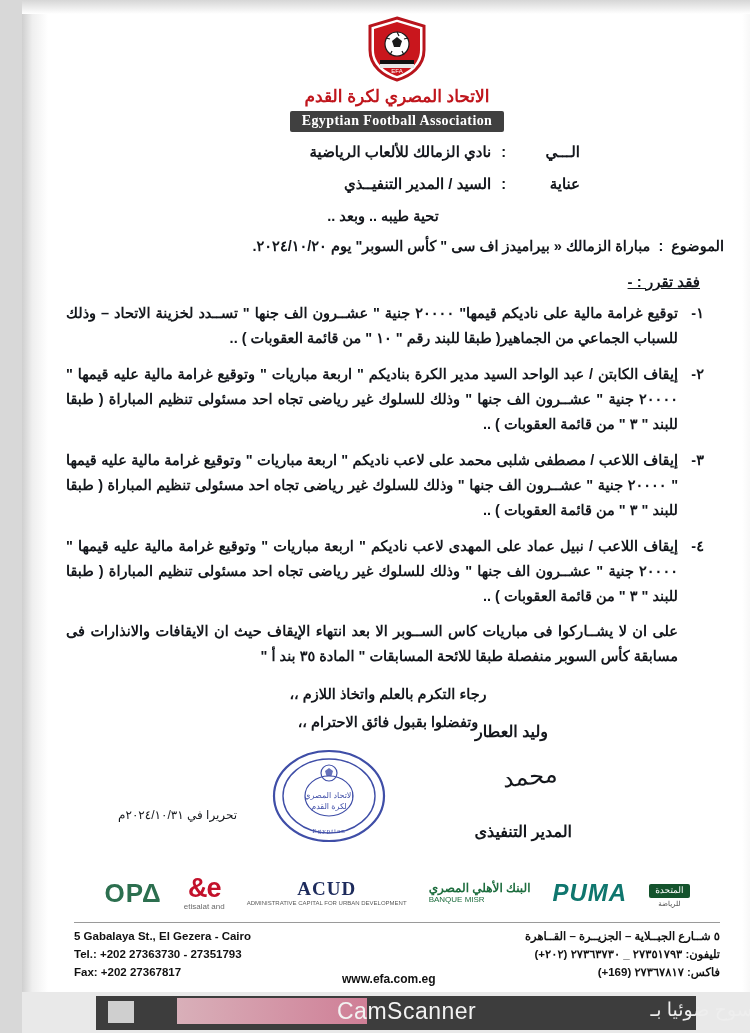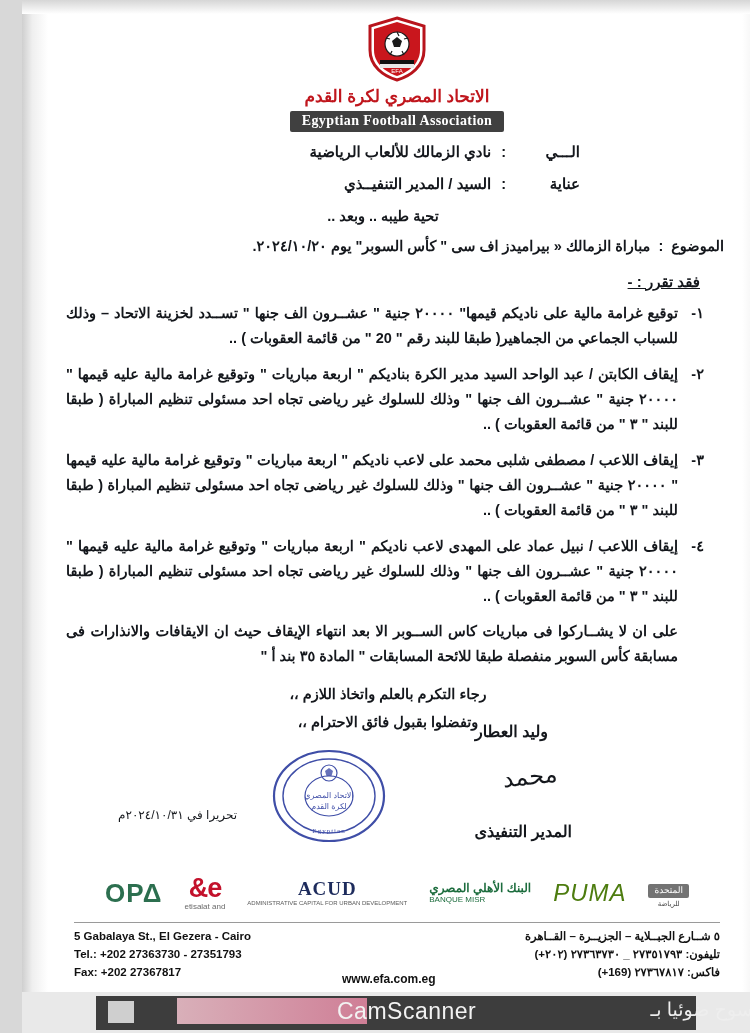--- a/index.html
+++ b/index.html
@@ -304,32 +304,32 @@
     color: #1d6d3e;
   }
   .sp-nbe .mark-en {
     font-family: "Liberation Sans", sans-serif;
     font-size: 8px;
     color: #1d6d3e;
   }
   .sp-puma {
     font-family: "Liberation Sans", sans-serif;
     font-size: 24px;
-    font-weight: normal;
+    font-weight: bold;
     font-style: italic;
-    color: #4d7c0f;
+    color: #0f766e;
     letter-spacing: 1px;
   }
   .sp-elmotaheda {
     text-align: center;
     line-height: 1.1;
   }
   .sp-elmotaheda .mark {
     display: inline-block;
-    background: #737373;
+    background: #14532d;
     color: #fff;
     font-family: "Liberation Sans", sans-serif;
     font-size: 9px;
     padding: 2px 6px;
     border-radius: 2px;
   }
   .sp-elmotaheda .sub {
     font-family: "Liberation Sans", sans-serif;
     font-size: 7px;
     color: #444;
@@ -484,21 +484,21 @@
       <span class="subject-label">الموضوع</span>
       <span class="subject-colon">:</span>
       <span class="subject-text">مباراة الزمالك « بيراميدز اف سى " كأس السوبر" يوم ٢٠٢٤/١٠/٢٠.</span>
     </div>
 
     <div class="decision-head">فقد تقرر : -</div>
 
     <ul class="items">
       <li class="item">
         <span class="item-num">١-</span>
-        <span class="item-text">توقيع غرامة مالية على ناديكم قيمها" ٢٠٠٠٠ جنية " عشــرون الف جنها " تســدد لخزينة الاتحاد – وذلك للسباب الجماعي من الجماهير( طبقا للبند رقم " 20 " من قائمة العقوبات ) ..</span>
+        <span class="item-text">توقيع غرامة مالية على ناديكم قيمها" ٢٠٠٠٠ جنية " عشــرون الف جنها " تســدد لخزينة الاتحاد – وذلك للسباب الجماعي من الجماهير( طبقا للبند رقم " ١٠ " من قائمة العقوبات ) ..</span>
       </li>
       <li class="item">
         <span class="item-num">٢-</span>
         <span class="item-text">إيقاف الكابتن / عبد الواحد السيد مدير الكرة بناديكم " اربعة مباريات " وتوقيع غرامة مالية عليه قيمها " ٢٠٠٠٠ جنية " عشــرون الف جنها " وذلك للسلوك غير رياضى تجاه احد مسئولى تنظيم المباراة ( طبقا للبند " ٣ " من قائمة العقوبات ) ..</span>
       </li>
       <li class="item">
         <span class="item-num">٣-</span>
         <span class="item-text">إيقاف اللاعب / مصطفى شلبى محمد على لاعب ناديكم " اربعة مباريات " وتوقيع غرامة مالية عليه قيمها " ٢٠٠٠٠ جنية " عشــرون الف جنها " وذلك للسلوك غير رياضى تجاه احد مسئولى تنظيم المباراة ( طبقا للبند " ٣ " من قائمة العقوبات ) ..</span>
       </li>
       <li class="item">

